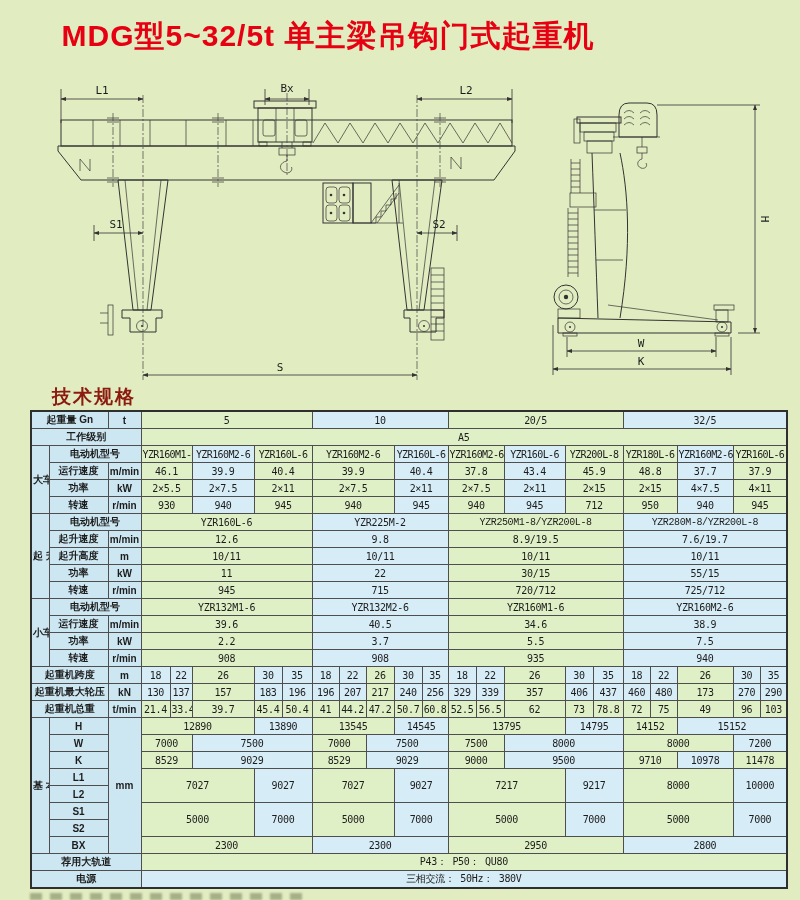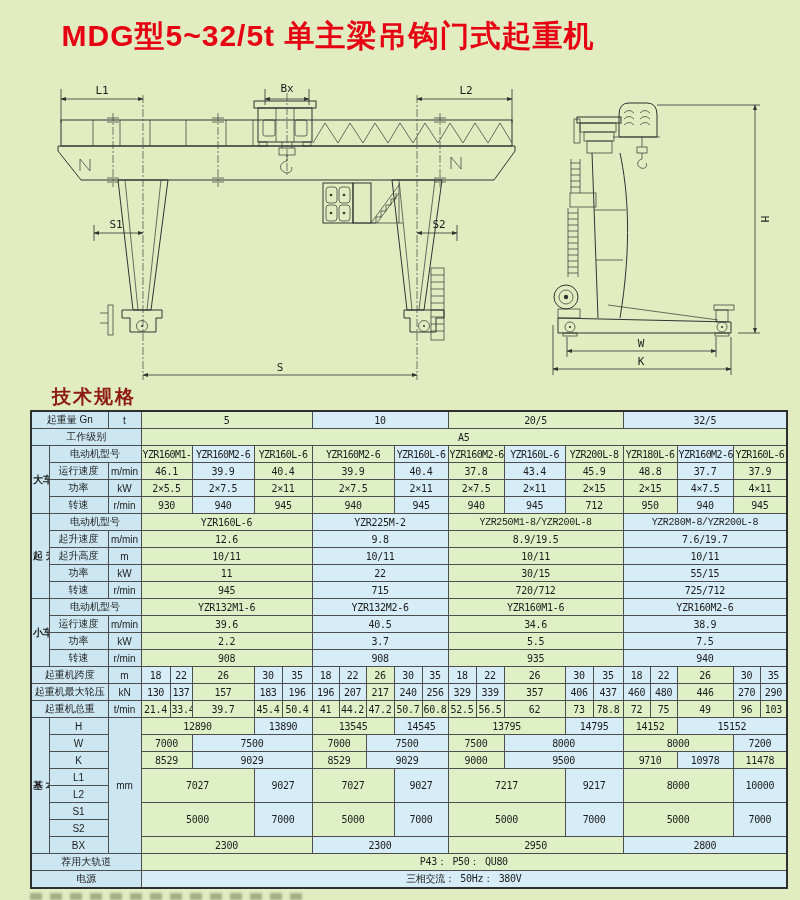--- a/index.html
+++ b/index.html
@@ -26,21 +26,21 @@
   table.spec{
     position:absolute;left:30px;top:410px;width:756px;
     border-collapse:collapse;table-layout:fixed;
     border:2px solid #2f2f2f;
   }
   table.spec td{
     border:1px solid #4e4e4e;height:16px;padding:0 1px;
     text-align:center;vertical-align:middle;overflow:hidden;white-space:nowrap;
     color:#1c1c1c;font-size:10px;
   }
-  td.lbl{background:var(--lblblue);font-weight:normal;font-size:10px;}
+  td.lbl{background:var(--lblblue);font-weight:bold;font-size:10px;}
   td.u{font-size:8px;}
   td.g{background:var(--green);}
   td.b{background:var(--blue);}
   td.g,td.b{font-family:"DejaVu Sans Mono", monospace;font-size:9.5px;letter-spacing:-0.3px;}
   td.sm{font-size:7.5px;letter-spacing:-0.6px;}
   td.sm2{font-size:8.5px;letter-spacing:-0.4px;font-family:Liberation Mono, monospace;}
   td.grp{
     background:var(--lblblue);white-space:pre-line;line-height:1.12;
     font-size:9px;font-weight:bold;padding:0;
   }
@@ -423,21 +423,21 @@
         <td class="g">217</td>
         <td class="b">240</td>
         <td class="b">256</td>
         <td class="b">329</td>
         <td class="b">339</td>
         <td class="g">357</td>
         <td class="b">406</td>
         <td class="b">437</td>
         <td class="b">460</td>
         <td class="b">480</td>
-        <td class="g">446</td>
+        <td class="g">173</td>
         <td class="b">270</td>
         <td class="b">290</td>
       </tr>
       <tr>
         <td colspan="2" class="lbl">起重机总重</td>
         <td class="lbl u">t/min</td>
         <td class="g">21.4</td>
         <td class="g">33.4</td>
         <td class="g">39.7</td>
         <td class="g">45.4</td>

